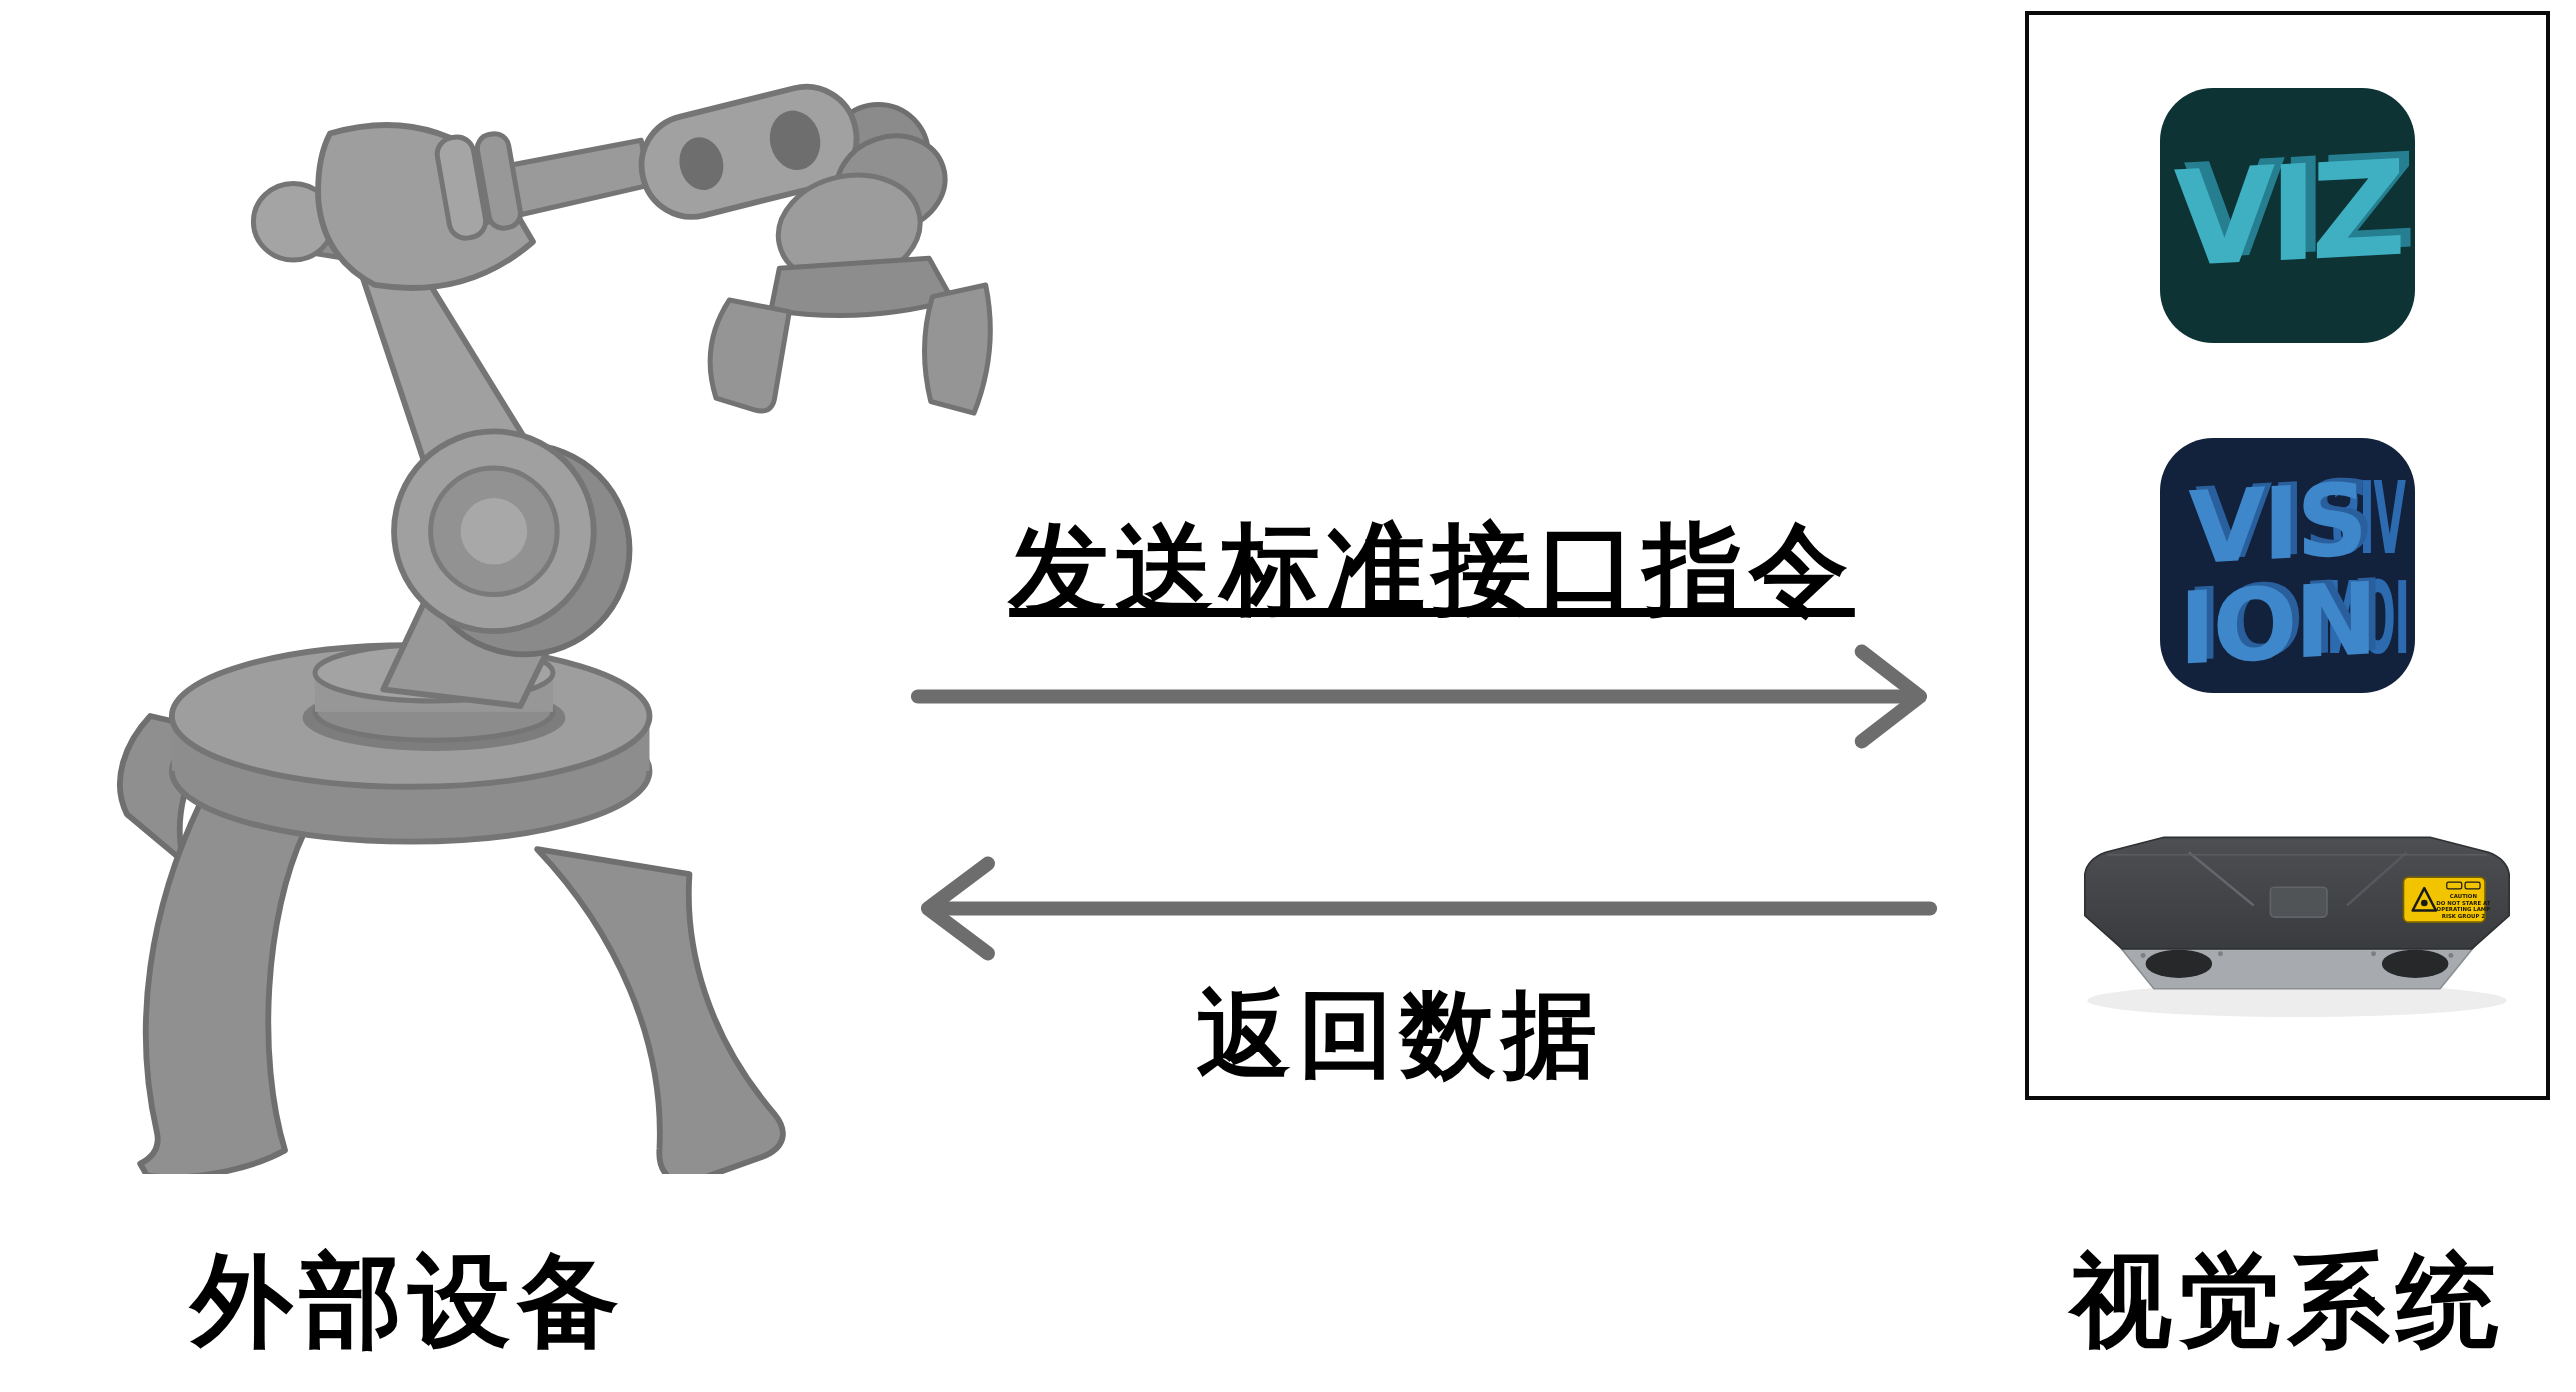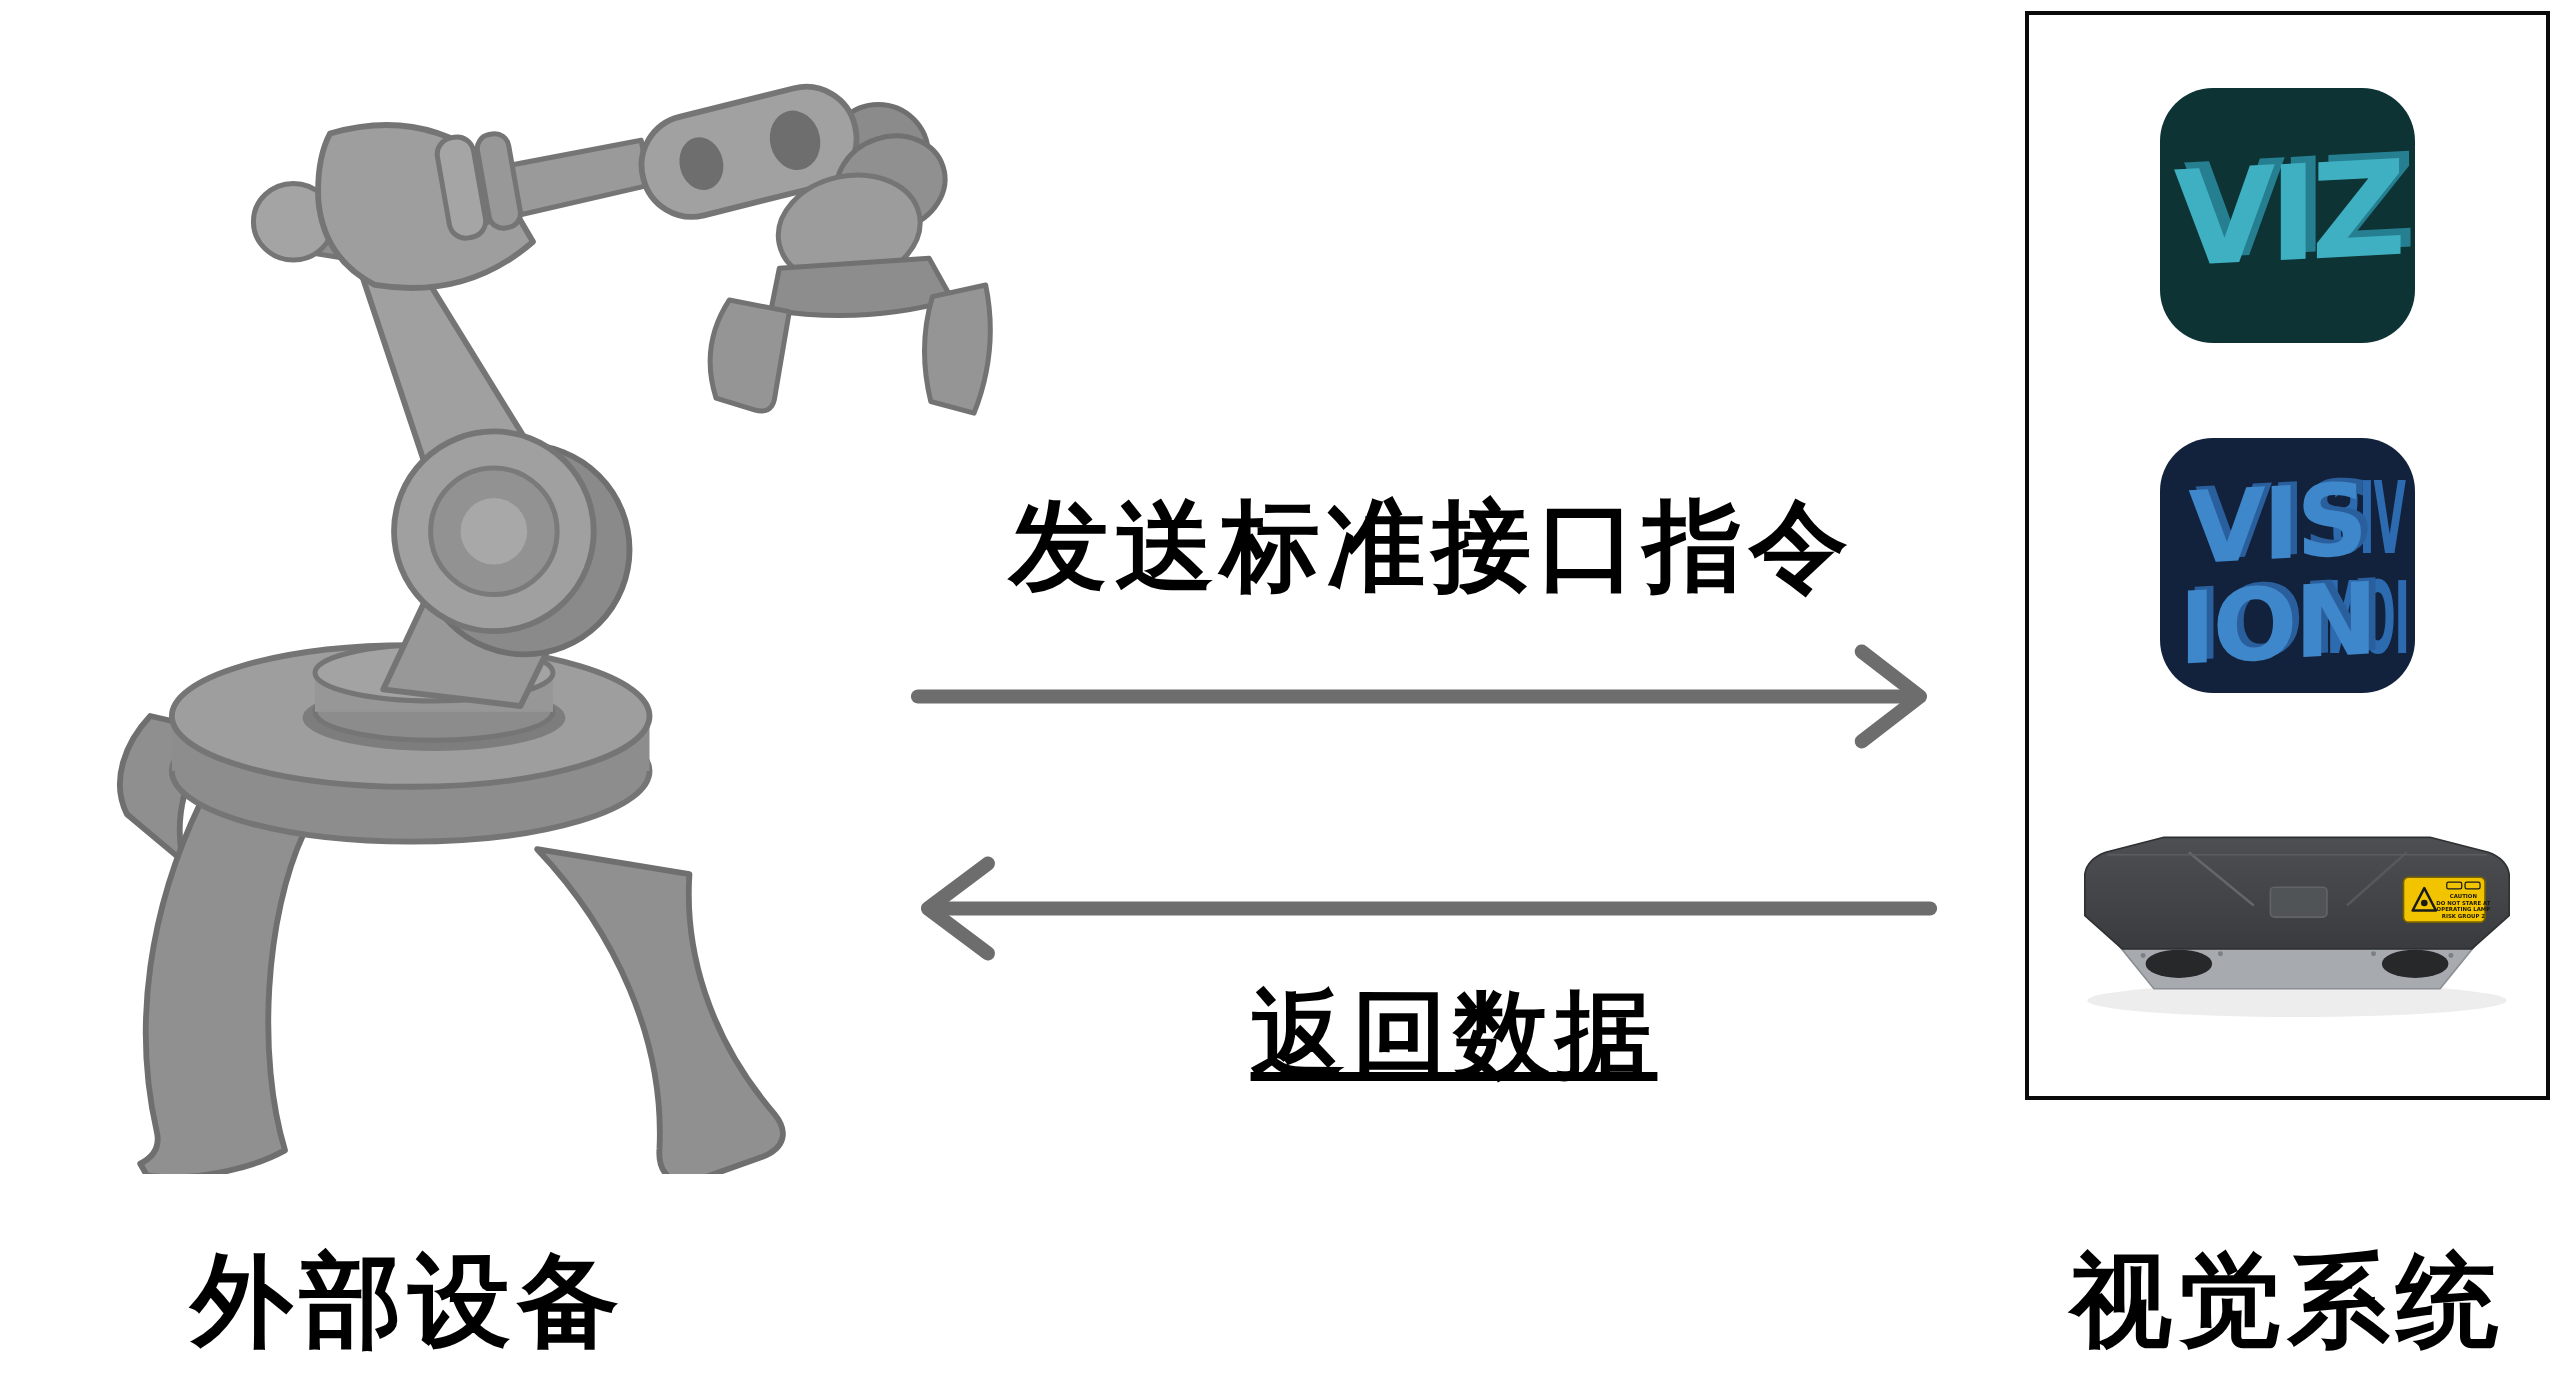--- a/index.html
+++ b/index.html
@@ -6,22 +6,22 @@
   .stage{
     position:relative;width:2576px;height:1392px;background:#ffffff;
     overflow:hidden;font-family:"Liberation Sans",sans-serif;
   }
   .abs{position:absolute;}
   .cn-label{
     color:#000;font-weight:700;text-align:center;
     font-family:"Liberation Sans",sans-serif;
     white-space:nowrap;letter-spacing:6.7px;
   }
-  .send-label{left:924px;top:481px;width:1016px;font-size:99px;}
-  .return-label{left:948px;top:972px;width:1012px;font-size:95px;text-decoration:underline;}
+  .send-label{left:924px;top:504px;width:1016px;font-size:99px;text-decoration:underline;}
+  .return-label{left:894px;top:972px;width:1012px;font-size:95px;}
   .device-label{font-size:102px;}
   .left-device{left:142px;top:1234px;width:533px;}
   .right-device{left:2015px;top:1234px;width:545px;}
   .vision-box{
     left:2025px;top:10.8px;width:525px;height:1089px;
     border:4.2px solid #0a0a0a;background:#ffffff;box-sizing:border-box;
   }
   .logo-tile{position:absolute;width:255px;height:255px;border-radius:53px;overflow:hidden;}
   .viz-tile{left:131px;top:73px;background:#0d3335;}
   .vision-tile{left:131px;top:423px;background:#13223c;}

